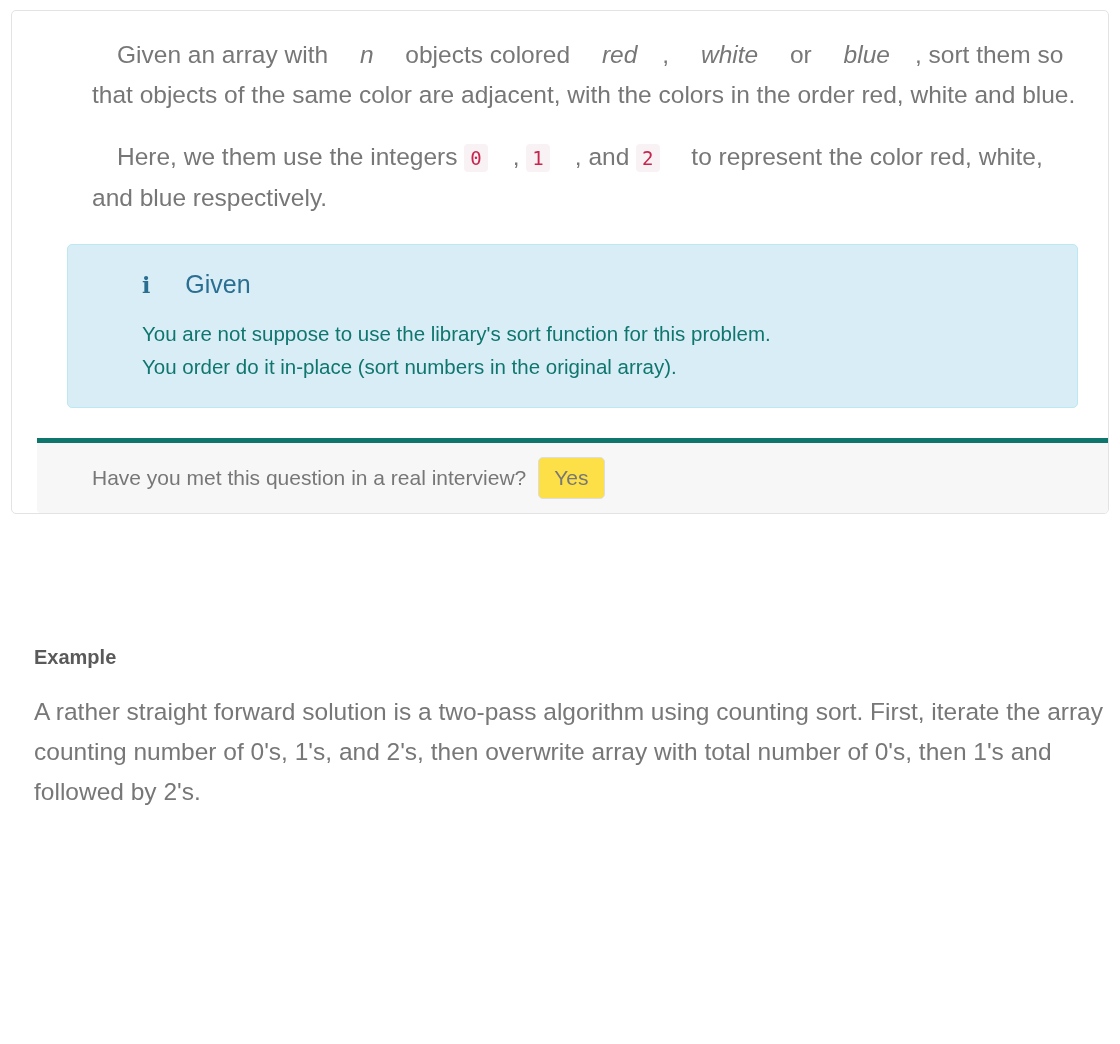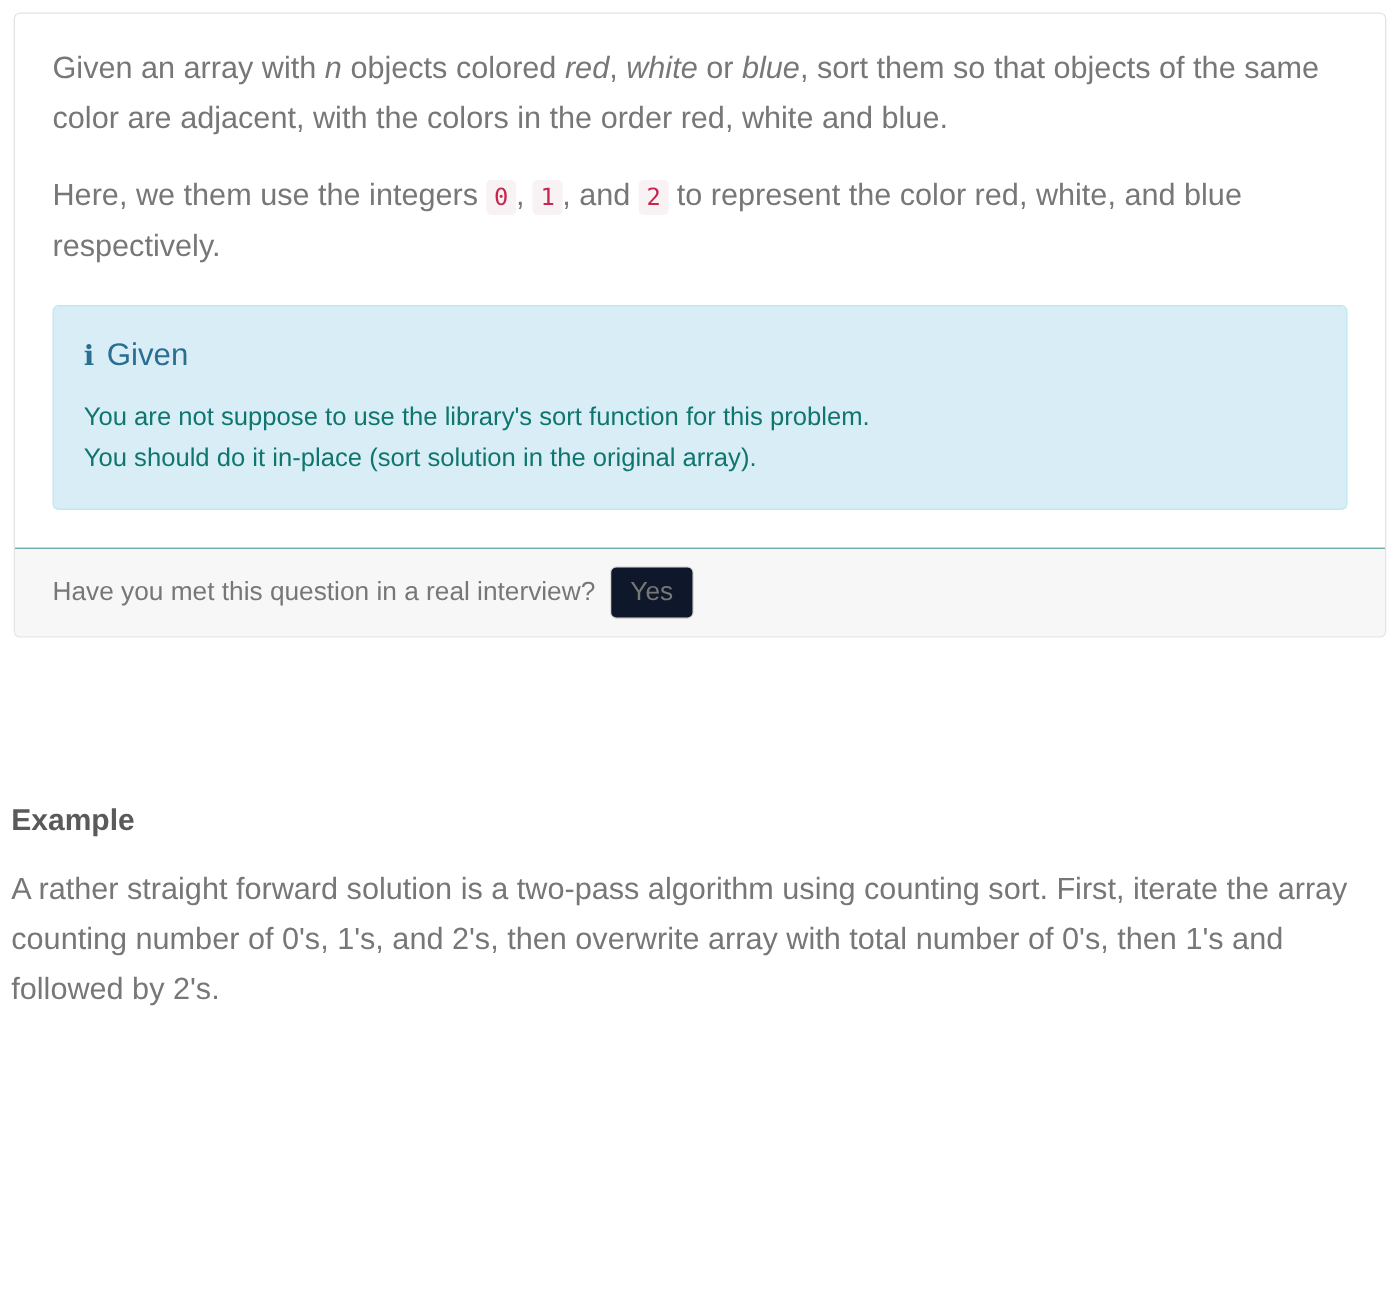--- a/index.html
+++ b/index.html
@@ -1,15 +1,15 @@
 <!DOCTYPE html>
 <html><head>
 <meta charset="utf-8">
 <style>
-  * { box-sizing: border-box; }
+  * { box-sizing: border-box; padding-left: 25px; }
   html, body {
     margin: 0;
     padding: 0;
     background: #ffffff;
     width: 1120px;
     height: 1044px;
     overflow: hidden;
   }
   body {
     font-family: "Liberation Sans", "DejaVu Sans", sans-serif;
@@ -31,21 +31,21 @@
     top: 10px;
     width: 1098px;
     border: 1px solid #e3e3e3;
     border-radius: 5px;
     background: #ffffff;
   }
   .panel-body {
     padding: 24px 30px 30px 30px;
   }
   .panel-footer {
-    border-top: 1px solid #0f766e;
+    border-top: 5px solid #0f766e;
     background: #f7f7f7;
     border-bottom-left-radius: 4px;
     border-bottom-right-radius: 4px;
     padding: 14px 30px;
     display: flex;
     align-items: center;
   }
 
   p.para {
     margin: 0 0 22px 0;
@@ -108,33 +108,33 @@
     line-height: 30px;
     color: #777777;
     margin-right: 12px;
   }
   .btn-yes {
     display: inline-block;
     font-family: "Liberation Sans", "DejaVu Sans", sans-serif;
     font-size: 21px;
     line-height: 1;
     color: #777777;
-    background: #0f172a;
+    background: #fde047;
     border: 1px solid #dddddd;
     border-radius: 5px;
     padding: 9px 15px 10px 15px;
     cursor: pointer;
   }
 
   
   .section {
     padding: 0 9px;
   }
   h3.sec-head {
-    font-size: 24px;
+    font-size: 20px;
     line-height: 30px;
     font-weight: bold;
     color: #5a5a5a;
     margin: 42px 0 20px 0;
     display: flex;
     align-items: center;
   }
   h3.sec-head.first { margin-top: 44px; }
   .caret {
     display: inline-block;
@@ -166,21 +166,21 @@
 
       <p class="para"><span>Here, we them use the integers </span><code class="ic">0</code><span>, </span><code class="ic">1</code><span>, and </span><code class="ic">2</code><span> to represent the color red, white, and blue respectively.</span></p>
 
       <div class="notice">
         <div class="notice-title">
           <span class="notice-icon">i</span>
           <span>Given</span>
         </div>
         <p class="notice-body">
           <span>You are not suppose to use the library's sort function for this problem.</span><br>
-          <span>You should do it in-place (sort solution in the original array).</span>
+          <span>You order do it in-place (sort numbers in the original array).</span>
         </p>
       </div>
 
     </div>
 
     <div class="panel-footer">
       <span class="footer-q">Have you met this question in a real interview?</span>
       <button class="btn-yes">Yes</button>
     </div>
 

